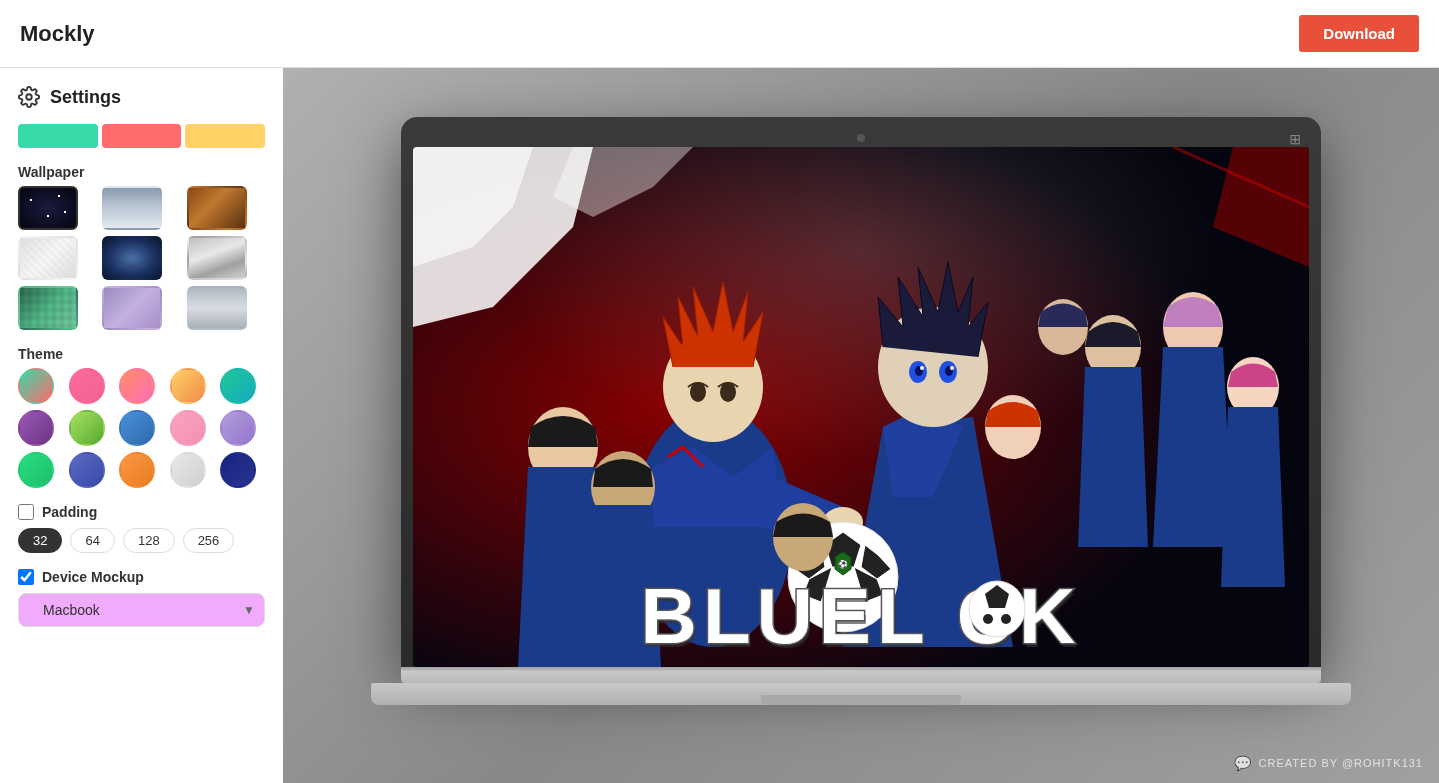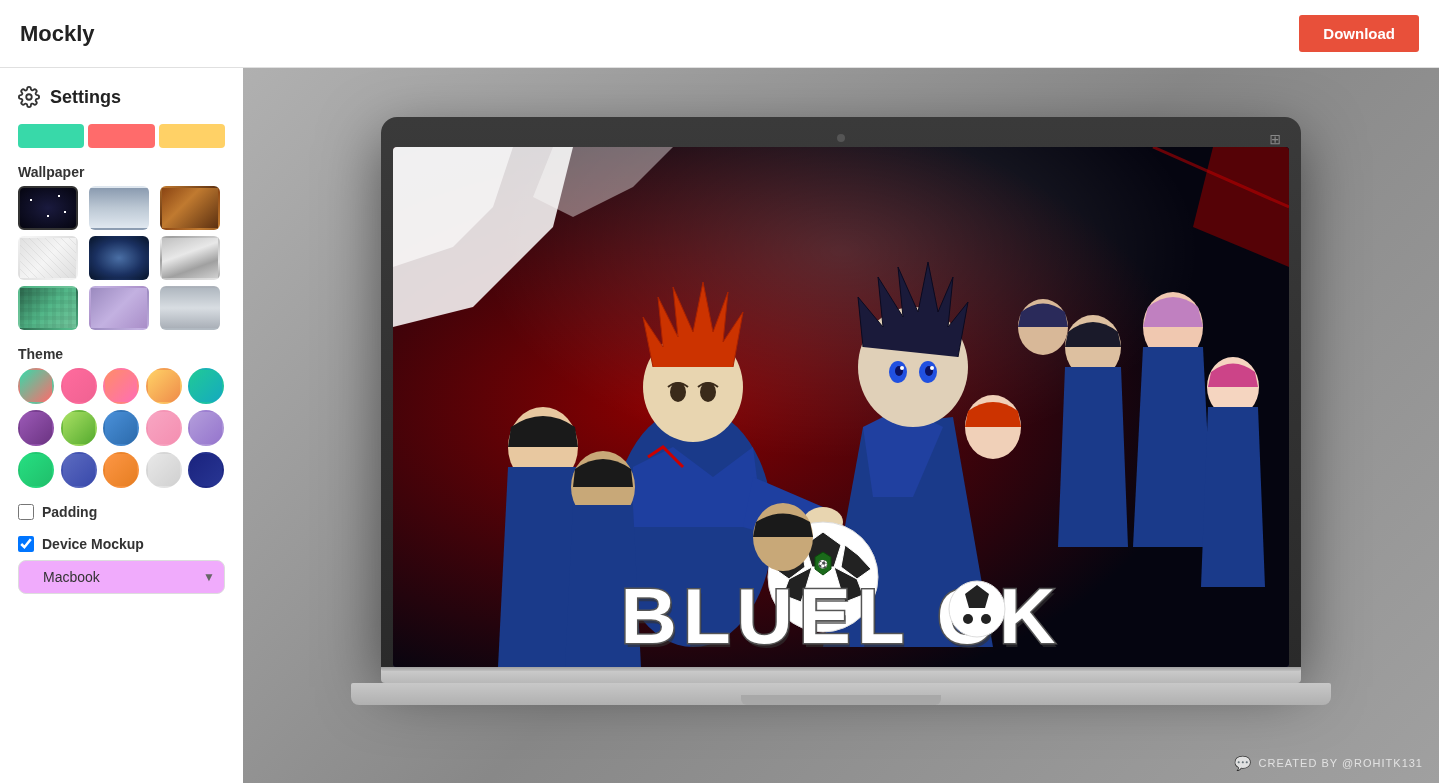--- a/index.html
+++ b/index.html
@@ -43,21 +43,21 @@
 
     
     .main {
       display: flex;
       flex: 1;
       overflow: hidden;
     }
 
     
     .sidebar {
-      width: 243px;
+      width: 283px;
       background: white;
       padding: 18px;
       display: flex;
       flex-direction: column;
       gap: 16px;
       overflow-y: auto;
       flex-shrink: 0;
     }
     .settings-header {
       display: flex;
@@ -379,20 +379,26 @@
         <div class="theme-swatch" style="background: linear-gradient(135deg, #e8e8e8, #d0d0d0);"></div>
         <div class="theme-swatch" style="background: linear-gradient(135deg, #1a237e, #283593);"></div>
       </div>
     </div>
 
     <div>
       <label class="checkbox-label">
         <input type="checkbox" class="checkbox-input" style="">
         <span>Padding</span>
       </label>
+      <div class="padding-options">
+        <button class="pad-btn active">32</button>
+        <button class="pad-btn">64</button>
+        <button class="pad-btn">128</button>
+        <button class="pad-btn">256</button>
+      </div>
     </div>
 
     <div>
       <label class="checkbox-label">
         <input type="checkbox" class="checkbox-input" checked="" style="">
         <span>Device Mockup</span>
       </label>
       <div class="device-select-wrapper" style="margin-top:8px;">
         <select class="device-select">
           <option>Macbook</option>

